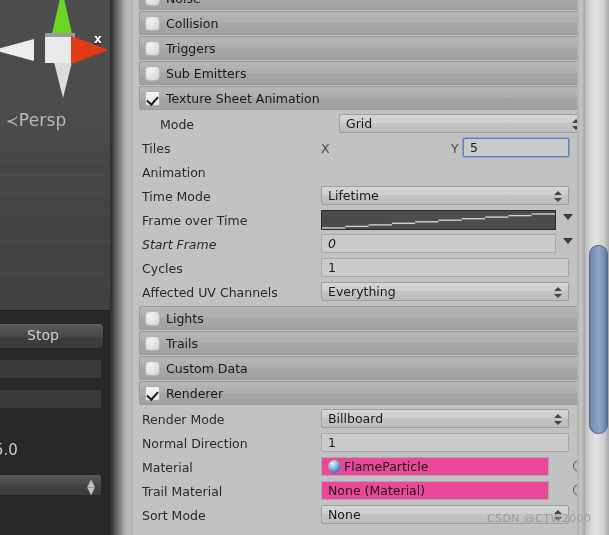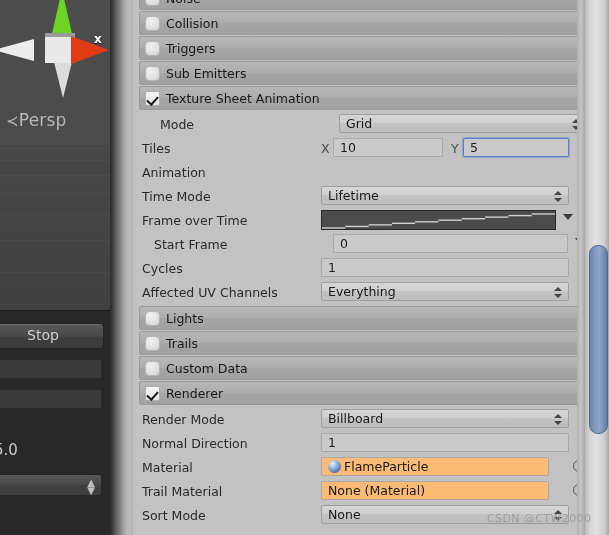--- a/index.html
+++ b/index.html
@@ -120,21 +120,21 @@
   }
   .popup-field .arrows:after{
     content:"";position:absolute;left:0;bottom:1px;
     border-left:4px solid transparent;border-right:4px solid transparent;border-top:4px solid #444;
   }
   .text-field{
     background:#cacaca;border:1px solid #a8a8a8;border-radius:1px;
     font-size:12.5px;color:#1a1a1a;line-height:17px;padding-left:6px;
   }
   .obj-field{
-    background:#fdba74;border:1px solid #a8a8a8;border-radius:1px;width:228px;
+    background:#ec4899;border:1px solid #a8a8a8;border-radius:1px;width:228px;
     font-size:12.5px;color:#1a1a1a;line-height:17px;padding-left:6px;
   }
   .obj-picker{
     position:absolute;left:440px;top:5px;width:12px;height:12px;
     border:1.6px solid #545454;border-radius:50%;box-sizing:border-box;
   }
   .obj-picker:after{
     content:"";position:absolute;left:3px;top:3px;width:3px;height:3px;
     background:#545454;border-radius:50%;
   }
@@ -253,21 +253,20 @@
       <div class="mh-toggle on"></div>
       <div class="mh-label">Texture Sheet Animation</div>
     </div>
     <div class="prop-row" style="position: absolute; left: 18px; top: 112px; width: 452px; height: 24px;">
       <div class="prop-label">Mode</div>
       <div class="ctrl popup-field wide-field"><span>Grid</span><span class="arrows"></span></div>
     </div>
     <div class="prop-row" style="position: absolute; left: 0px; top: 136px; width: 452px; height: 24px;">
       <div class="prop-label">Tiles</div>
       <span class="axis-tag tiles-x">X</span>
-      <div class="tile-field-x text-field" style="box-sizing: border-box;">10</div>
       <span class="axis-tag tiles-y">Y</span>
       <div class="tile-field-y">5</div>
     </div>
     <div class="prop-row" style="position: absolute; left: 0px; top: 160px; width: 452px; height: 24px;">
       <div class="prop-label">Animation</div>
     </div>
     <div class="prop-row" style="position: absolute; left: 0px; top: 184px; width: 452px; height: 24px; text-decoration: underline;">
       <div class="prop-label">Time Mode</div>
       <div class="ctrl popup-field wide-field"><span>Lifetime</span><span class="arrows"></span></div>
     </div>
@@ -282,21 +281,21 @@
           <line x1="93.2" y1="10.8" x2="116.5" y2="10.8" stroke="#cfcfcf" stroke-width="1.4"></line>
           <line x1="116.5" y1="9.2" x2="139.8" y2="9.2" stroke="#cfcfcf" stroke-width="1.4"></line>
           <line x1="139.8" y1="7.7" x2="163.1" y2="7.7" stroke="#cfcfcf" stroke-width="1.4"></line>
           <line x1="163.1" y1="6.1" x2="186.4" y2="6.1" stroke="#cfcfcf" stroke-width="1.4"></line>
           <line x1="186.4" y1="4.6" x2="209.7" y2="4.6" stroke="#cfcfcf" stroke-width="1.4"></line>
           <line x1="209.7" y1="3.0" x2="233.0" y2="3.0" stroke="#cfcfcf" stroke-width="1.4"></line>
         </svg>
       </div>
       <div class="curve-dd"></div>
     </div>
-    <div class="prop-row" style="position: absolute; left: 12px; top: 232px; width: 452px; height: 24px;">
+    <div class="prop-row" style="position: absolute; left: 0px; top: 232px; width: 452px; height: 24px; font-style: italic;">
       <div class="prop-label">Start Frame</div>
       <div class="ctrl text-field" style="width: 235px;">0</div>
       <div class="small-dd"></div>
     </div>
     <div class="prop-row" style="position: absolute; left: 0px; top: 256px; width: 452px; height: 24px;">
       <div class="prop-label">Cycles</div>
       <div class="ctrl text-field wide-field">1</div>
     </div>
     <div class="prop-row" style="position: absolute; left: 0px; top: 280px; width: 452px; height: 24px;">
       <div class="prop-label">Affected UV Channels</div>

